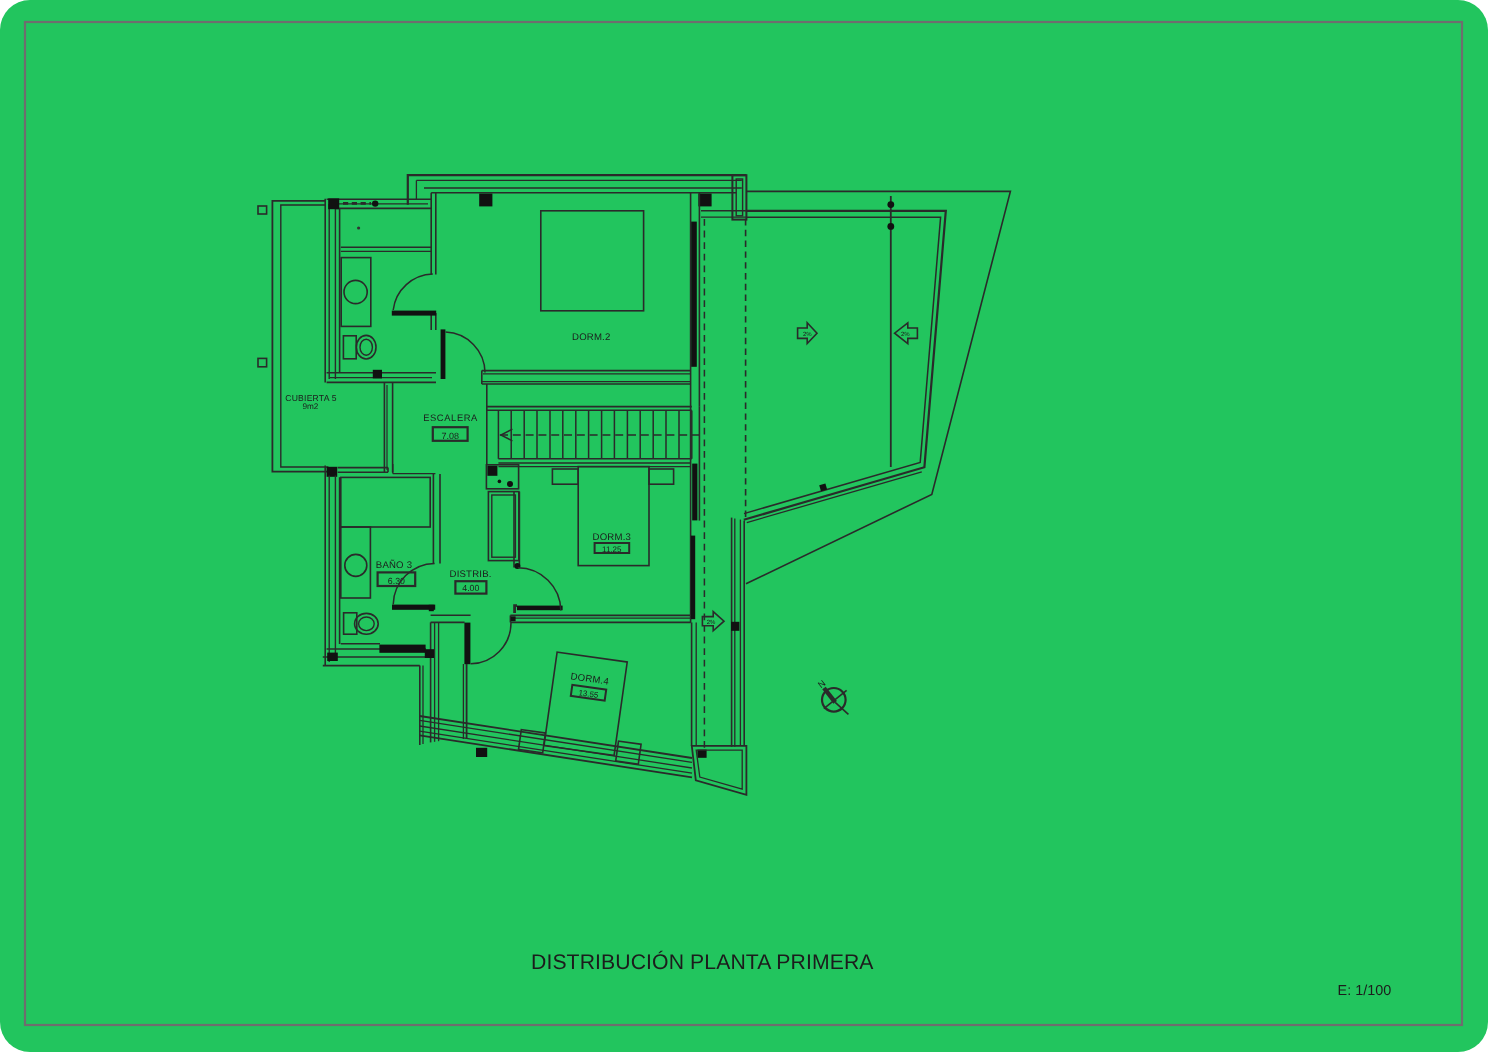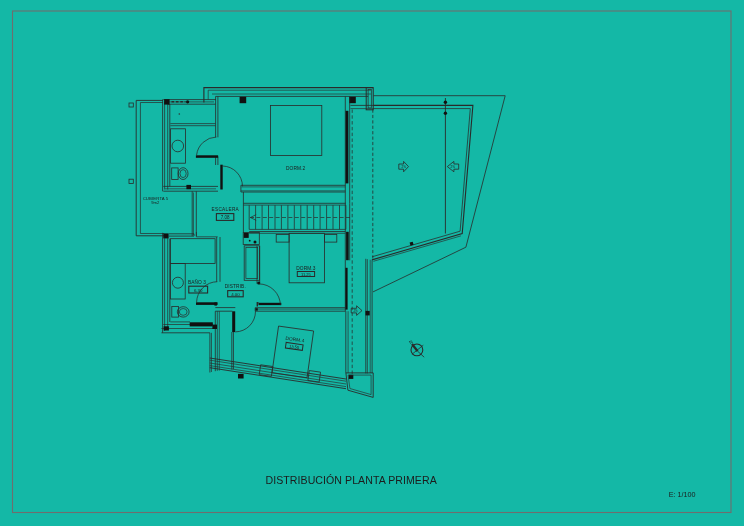--- a/index.html
+++ b/index.html
@@ -1,17 +1,17 @@
 <!DOCTYPE html>
 <html><head>
 <meta charset="utf-8">
 <style>
 html,body{margin:0;padding:0;background:#ffffff;}
-#page{position:relative;width:744px;height:526px;background:#14b8a6;overflow:hidden;
-font-family:"Liberation Sans",sans-serif;}
+#page{position:relative;width:744px;height:526px;background:#22c55e;overflow:hidden;
+font-family:"Liberation Sans",sans-serif;border-radius:15px;}
 svg text{font-family:"Liberation Sans",sans-serif;fill:#1c1c1c;}
 .lbl{font-size:4.8px;letter-spacing:0.1px;}
 </style>
 </head>
 <body>
 <div id="page">
 <svg width="744" height="526" viewBox="0 0 744 526">
 
 <rect x="12.5" y="11" width="718.5" height="501.5" fill="none" stroke="#6e6e6e" stroke-width="1.1"></rect>
 <g stroke="#2a2a2a" stroke-width="0.8" fill="none" stroke-linecap="butt">

